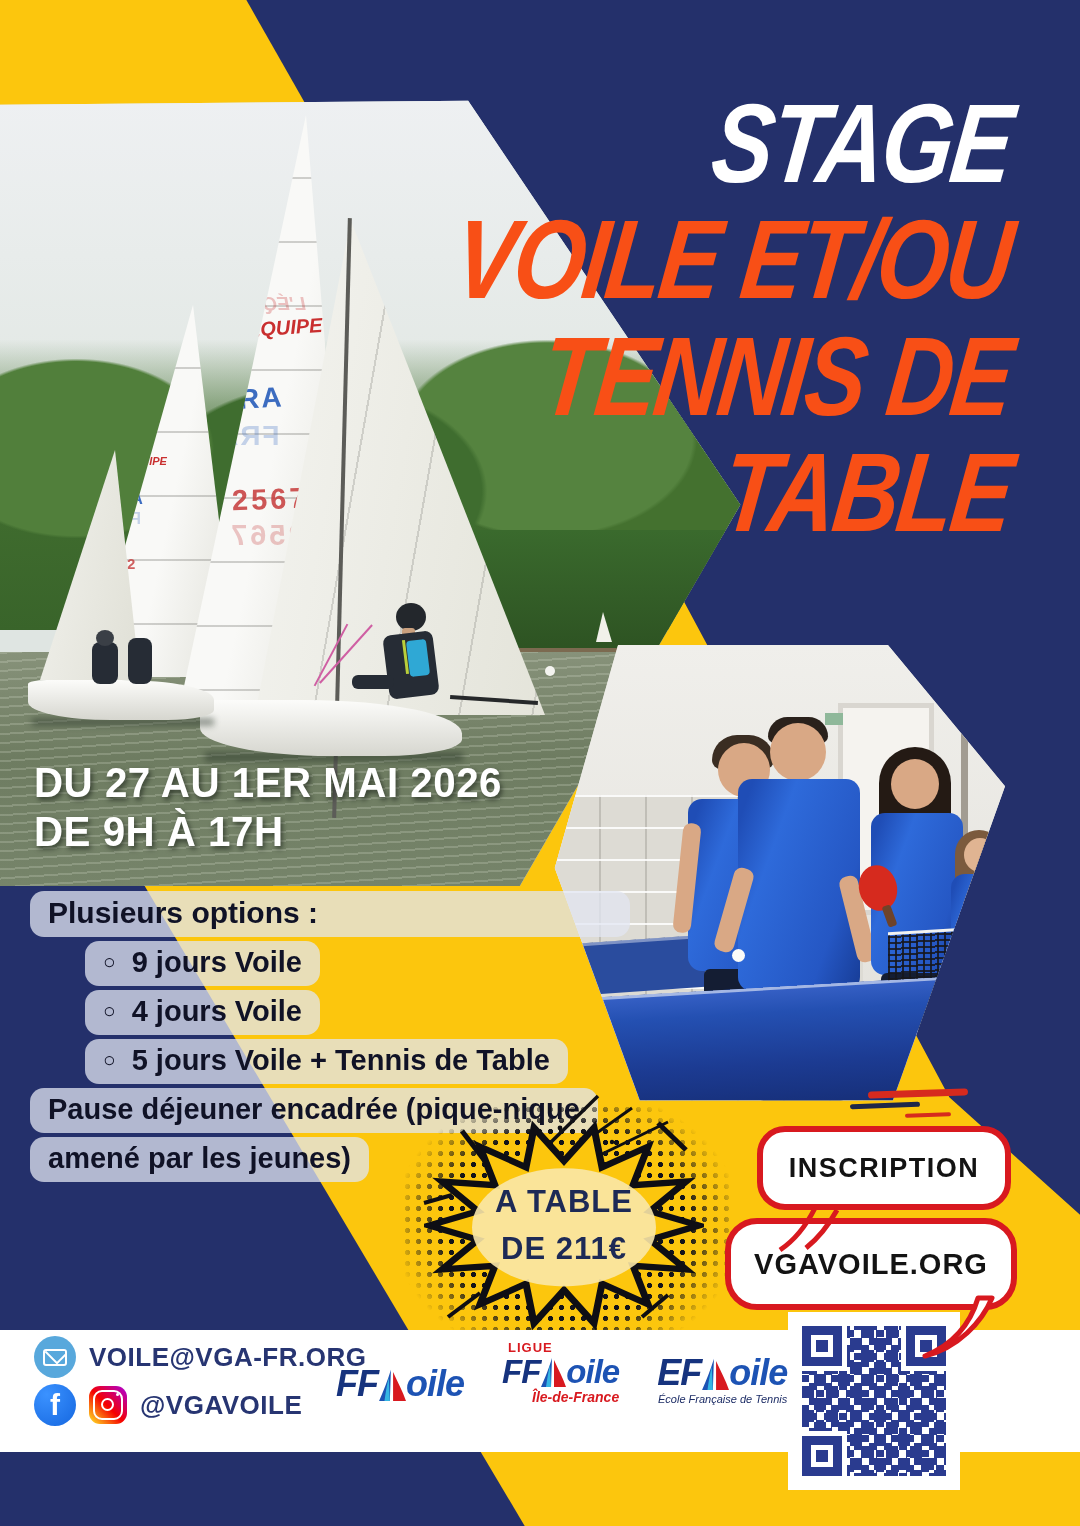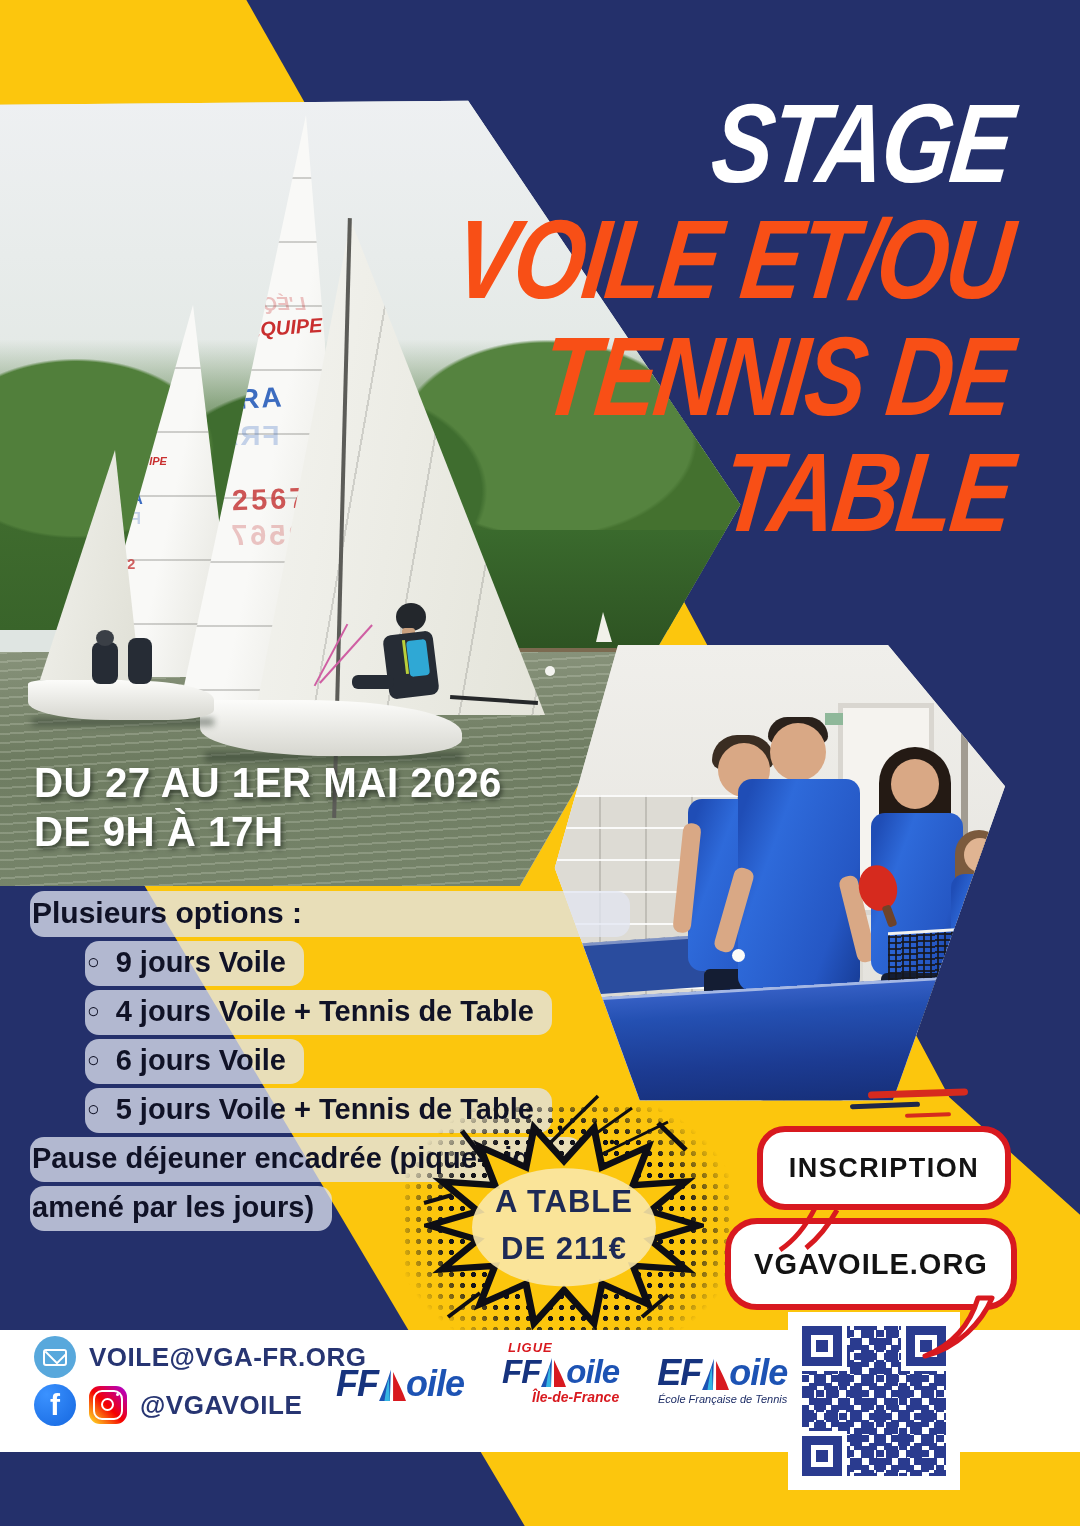--- a/index.html
+++ b/index.html
@@ -94,21 +94,21 @@
   .t-orange{color:#f84f16;}
 
   
   .schedule{left:34px;top:758px;color:#fff;font-weight:bold;font-size:42px;line-height:1.17;
     transform:scaleX(.96);transform-origin:left;letter-spacing:.5px;
     text-shadow:2px 3px 5px rgba(15,22,15,.6);white-space:nowrap;}
 
   
   .options{left:30px;top:891px;width:600px;}
   .chip{display:inline-block;background:rgba(226,229,242,.75);border-radius:14px;
-    padding:5px 18px 7px 2px;margin:0 0 4px 0;color:#101226;font-weight:bold;font-size:29px;white-space:nowrap;}
+    padding:5px 18px 7px 18px;margin:0 0 4px 0;color:#101226;font-weight:bold;font-size:29px;white-space:nowrap;}
   .chip-row{display:block;}
   .indent{margin-left:55px;}
   .bullet{display:inline-block;font-size:21px;margin-right:16px;transform:translateY(-3px);}
 
   
   .halftone{left:402px;top:1104px;width:330px;height:252px;
     background-image:radial-gradient(#12131a 2.4px,transparent 2.9px);background-size:11px 11px;
     -webkit-mask-image:radial-gradient(ellipse at 50% 48%,#000 52%,transparent 75%);
     mask-image:radial-gradient(ellipse at 50% 48%,#000 52%,transparent 75%);}
   .star-svg{left:424px;top:1118px;}
@@ -133,21 +133,21 @@
   .ig:after{content:'';position:absolute;left:12px;top:12px;width:9px;height:9px;border:2.5px solid #fff;border-radius:50%;}
   .ig-dot{position:absolute;right:8px;top:7px;width:3px;height:3px;border-radius:50%;background:#fff;}
 
   
   .logos{left:336px;top:1340px;display:flex;align-items:flex-end;gap:38px;}
   .logo{display:flex;flex-direction:column;align-items:flex-start;}
   .logo-main{display:flex;align-items:flex-end;}
   .logo-prefix,.logo-suffix{font-weight:bold;font-style:italic;letter-spacing:-1px;}
   .logo-prefix{color:#16337e;}
   .logo-suffix{color:#1d53b4;}
-  .logo-top{color:#d8191f;font-weight:bold;font-style:italic;font-size:13px;letter-spacing:1px;margin:0 0 -2px 6px;}
+  .logo-top{color:#d8191f;font-weight:bold;font-size:13px;letter-spacing:1px;margin:0 0 -2px 6px;}
   .logo-caption-red{color:#d8191f;font-weight:bold;font-style:italic;font-size:14px;align-self:flex-end;margin-top:-2px;}
   .logo-caption-navy{color:#1d2d66;font-style:italic;font-size:11px;align-self:flex-end;margin-top:-1px;}
 
   
   .qr-box{left:788px;top:1312px;width:172px;height:178px;background:#fff;}
   .qr{position:absolute;inset:14px;background-color:#fff;
     background-image:repeating-conic-gradient(#2a3b8f 0% 25%,transparent 0% 50%),
       repeating-conic-gradient(#2a3b8f 0% 25%,transparent 0% 50%);
     background-size:24px 24px,15px 15px;background-position:0 0,7px 4px;}
   .finder{position:absolute;width:40px;height:40px;border:9px solid #2a3b8f;background:#fff;box-shadow:0 0 0 5px #fff;}
@@ -274,25 +274,24 @@
   </div>
 
   <div class="abs schedule">
     <div>DU 27 AU 1ER MAI 2026</div>
     <div>DE 9H À 17H</div>
   </div>
 
   <div class="abs options">
     <span class="chip chip-row" style="font-size:30px;">Plusieurs options :</span>
     <div class="chip-row indent"><span class="chip"><span class="bullet">○</span><span>9 jours Voile</span></span></div>
-    <div class="chip-row indent"><span class="chip"><span class="bullet">○</span><span>4 jours Voile + Tennis de Table</span></span></div>
-    <div class="chip-row indent"><span class="chip"><span class="bullet">○</span><span>6 jours Voile</span></span></div>
+    <div class="chip-row indent"><span class="chip"><span class="bullet">○</span><span>4 jours Voile</span></span></div>
     <div class="chip-row indent"><span class="chip"><span class="bullet">○</span><span>5 jours Voile + Tennis de Table</span></span></div>
     <div class="chip-row"><span class="chip">Pause déjeuner encadrée (pique-nique</span></div>
-    <div class="chip-row"><span class="chip">amené par les jours)</span></div>
+    <div class="chip-row"><span class="chip">amené par les jeunes)</span></div>
   </div>
 
   <svg class="abs decor-svg" style="left:540px;top:1086px;" width="170" height="72" viewBox="0 0 170 72">
     <path d="M5,62 L58,10" stroke="#0e0e12" stroke-width="3.5"></path>
     <path d="M30,66 L92,22" stroke="#0e0e12" stroke-width="3"></path>
     <path d="M62,68 L128,36" stroke="#0e0e12" stroke-width="3"></path>
     <circle cx="20" cy="42" r="2.4" fill="#0e0e12"></circle>
       <circle cx="42" cy="54" r="2.8" fill="#0e0e12"></circle>
       <circle cx="72" cy="56" r="2.2" fill="#0e0e12"></circle>
   </svg>

